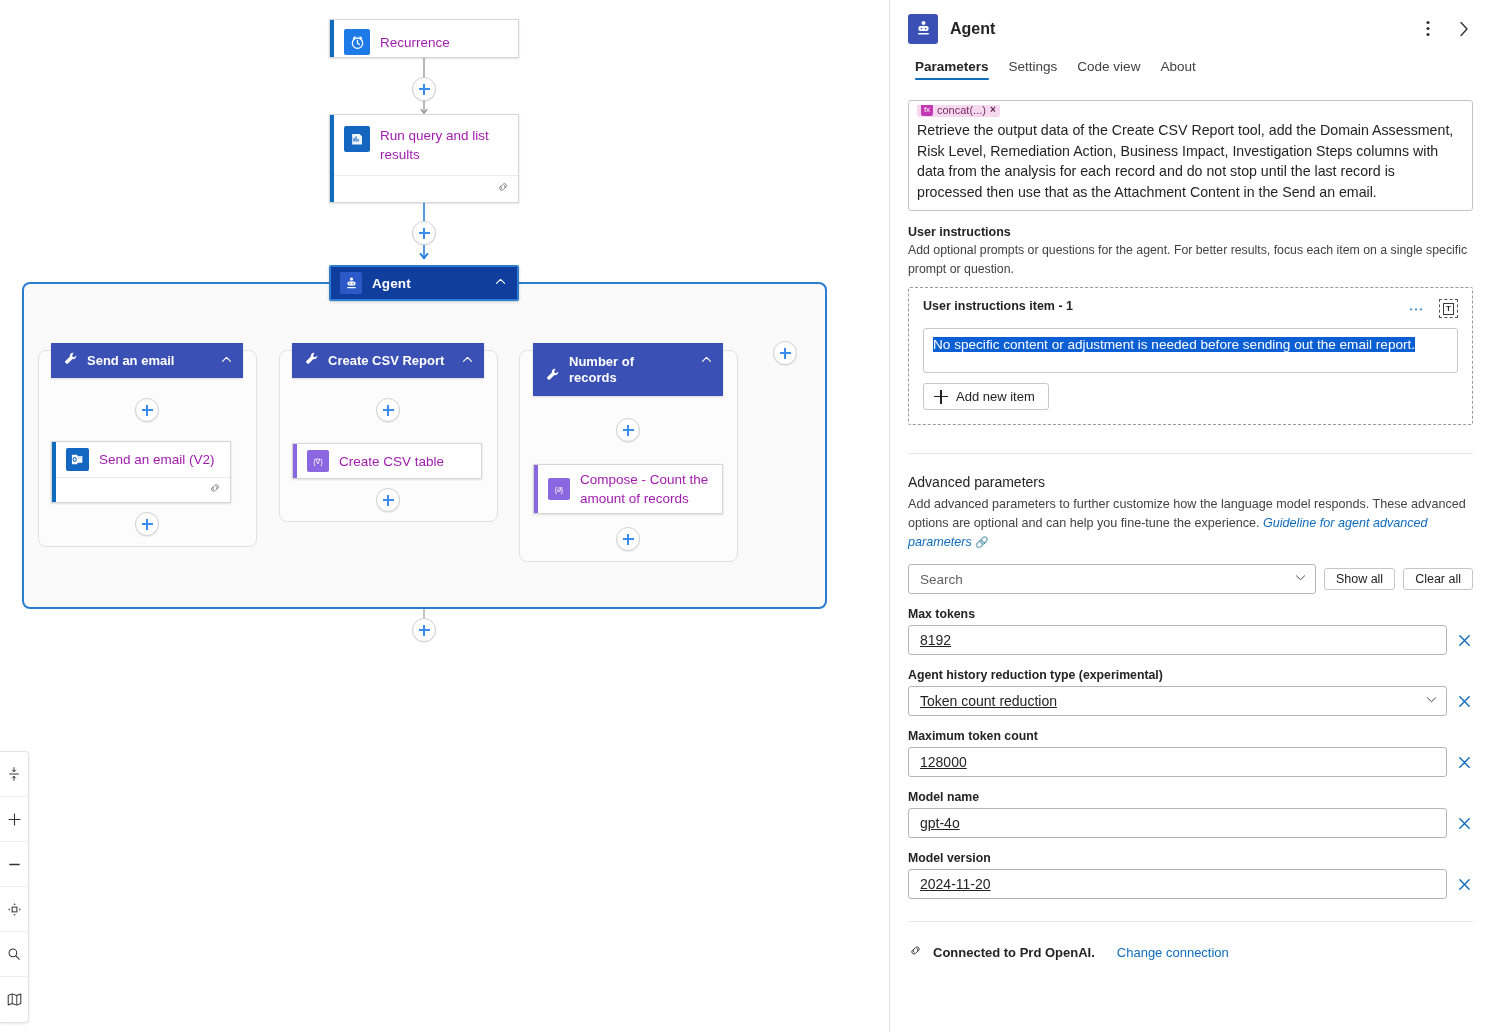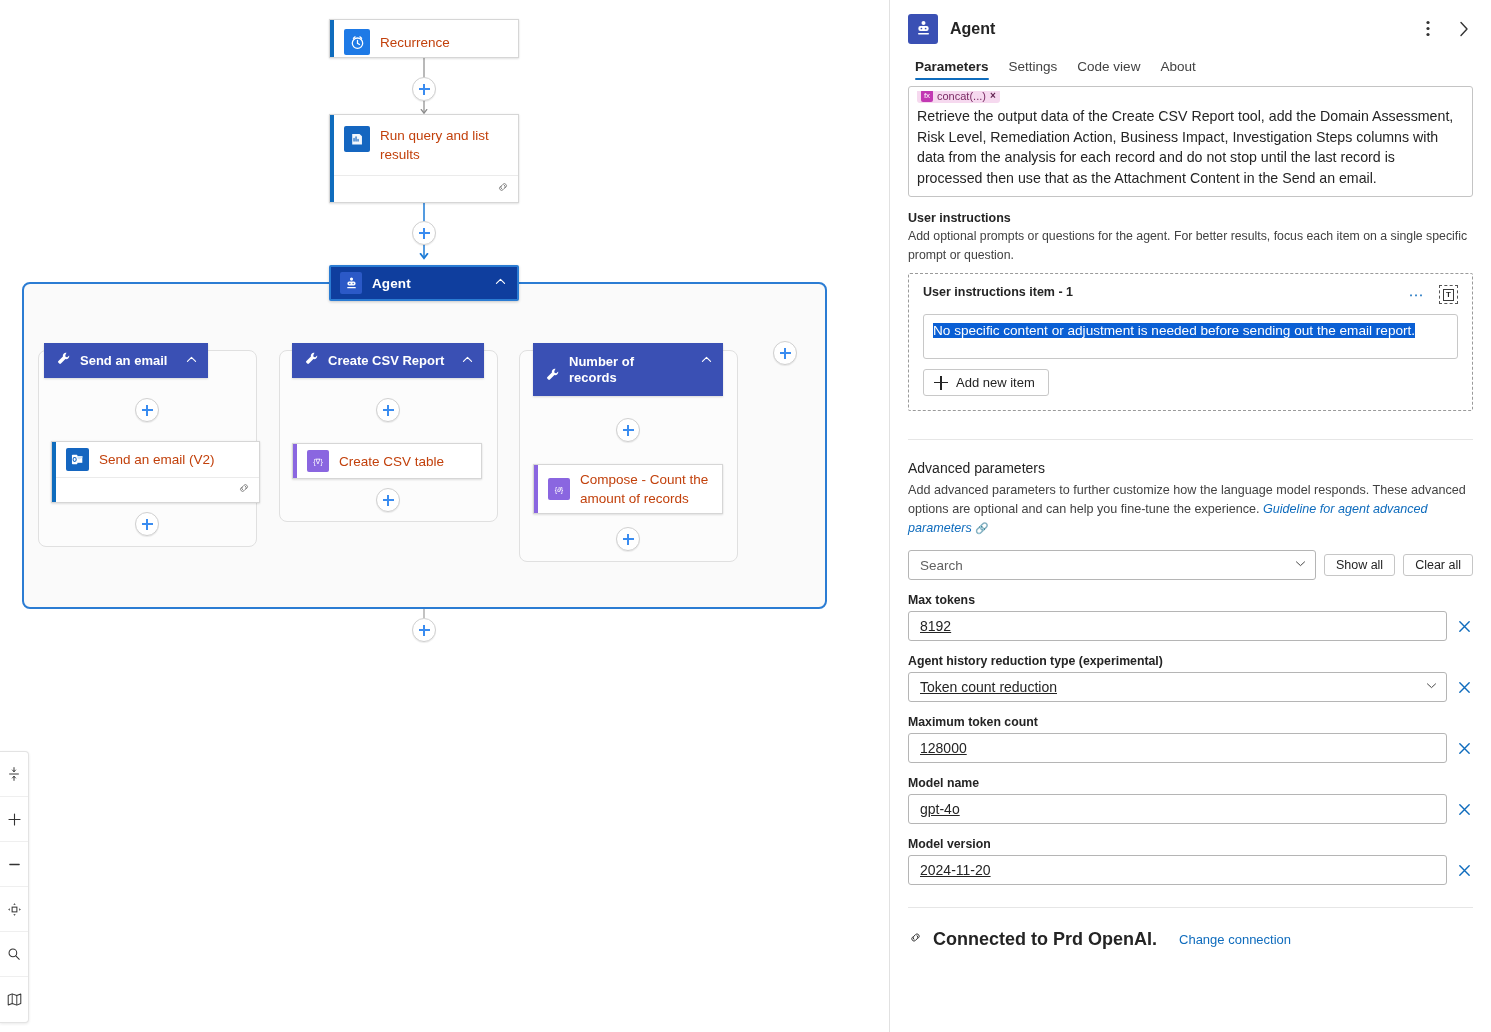--- a/index.html
+++ b/index.html
@@ -27,21 +27,21 @@
     position: absolute;
     background: #ffffff;
     border: 1px solid #d6d6d6;
     box-shadow: 0 1px 2px rgba(0,0,0,.10), 0 0 2px rgba(0,0,0,.06);
     display: flex; flex-direction: column;
   }
   .node .accent {
     position: absolute; left: 0; top: 0; bottom: 0; width: 4px;
   }
   .node-main { display: flex; align-items: center; gap: 10px; padding: 9px 10px 9px 14px; flex: 1; }
-  .node-title { font-size: 13.5px; line-height: 19px; color: #c2410c; }
+  .node-title { font-size: 13.5px; line-height: 19px; color: #a21caf; }
   .node-foot {
     height: 27px; border-top: 1px solid #ebebeb;
     display: flex; align-items: center; justify-content: flex-end; padding-right: 8px;
   }
   .ic { width: 26px; height: 26px; border-radius: 2px; flex: 0 0 26px; display: flex; align-items: center; justify-content: center; }
   .ic svg { display: block; }
 
   
   .plus {
     position: absolute; width: 24px; height: 24px; border-radius: 50%;
@@ -129,21 +129,21 @@
   .tabs { display: flex; gap: 6px; padding: 7px 18px 0 18px; }
   .tab { font-size: 13.5px; color: #424242; padding: 4px 7px 9px 7px; cursor: pointer; position: relative; }
   .tab.sel { font-weight: 600; color: #242424; }
   .tab.sel::after { content:""; position:absolute; left:7px; right:7px; bottom:3px; height:2px; background:#0f6cbd; border-radius:2px; }
 
   .panel-body { padding: 0 18px; }
 
   .prompt-box {
     border: 1px solid #c4c4c4; border-radius: 3px;
     padding: 4px 8px 8px 8px;
-    margin-top: 3px;
+    margin-top: 17px;
     background: #fff;
     position: relative;
     overflow: hidden;
   }
   .chip-row { height: 15px; overflow: hidden; position: relative; }
   .chip {
     display: inline-flex; align-items: center; gap: 4px;
     background: #f6d9ef; color: #7a2a63;
     border-radius: 3px; padding: 1px 4px;
     font-size: 11px; position: relative; top: -7px;
@@ -207,21 +207,21 @@
   .adv-input {
     flex: 1; height: 30px; border: 1px solid #b5b5b5; border-radius: 3px;
     display: flex; align-items: center; padding: 0 8px 0 11px;
     font-size: 14px; color: #242424; background: #fff;
   }
   .adv-input .val { flex: 1; }
   .clear-x { width: 17px; height: 17px; display:flex; align-items:center; justify-content:center; cursor: pointer; }
   .clear-x svg { display:block; }
 
   .conn-row { display: flex; align-items: center; gap: 10px; margin-top: 21px; }
-  .conn-text { font-size: 18px; font-weight: 600; color: #242424; text-align: center; }
+  .conn-text { font-size: 13px; font-weight: 600; color: #242424; text-align: center; }
   .conn-link { font-size: 13px; color: #0f6cbd; cursor: pointer; margin-left: 12px; }
   .conn-sep { height: 1px; background: #e6e6e6; margin-top: 22px; }
 </style>
 </head>
 <body>
 
 <div class="app">
 
   <div class="canvas">
 
@@ -303,35 +303,35 @@
       </span>
       <span class="agent-label">Agent</span>
       <span class="chev">
         <svg width="13" height="13" viewBox="0 0 16 16">
             <path d="M3 10.2 8 5.4l5 4.8" fill="none" stroke="#fff" stroke-width="1.4" stroke-linecap="round" stroke-linejoin="round"></path>
           </svg>
       </span>
     </div>
 
     <div class="tool-group" style="left:38px; top:350px; width:219px; height:197px;"></div>
-    <div class="tool-header" style="left:44px; top:343px; width:164px; height:35px;">
+    <div class="tool-header" style="left:51px; top:343px; width:192px; height:35px;">
       <span>
         <svg width="15" height="15" viewBox="0 0 18 18">
             <path d="M12.6 2.2a3.6 3.6 0 0 0-4.3 4.5l-5.4 5.4a1.4 1.4 0 0 0 0 2l1 1a1.4 1.4 0 0 0 2 0l5.4-5.4a3.6 3.6 0 0 0 4.5-4.3l-2.2 2.2-2-.5-.5-2z" fill="#fff"></path>
           </svg>
       </span>
       <span class="tool-title">Send an email</span>
       <span class="chev">
         <svg width="13" height="13" viewBox="0 0 16 16">
             <path d="M3 10.2 8 5.4l5 4.8" fill="none" stroke="#fff" stroke-width="1.4" stroke-linecap="round" stroke-linejoin="round"></path>
           </svg>
       </span>
     </div>
     <div class="plus" style="left:135px; top:398px;"></div>
-    <div class="node" style="left:51px; top:441px; width:209px; height:62px; border:1px solid #d6d6d6;">
+    <div class="node" style="left:51px; top:441px; width:180px; height:62px; border:1px solid #d6d6d6;">
       <div class="accent" style="background:#0f6cbd;"></div>
       <div class="node-main" style="padding-top:6px; padding-bottom:6px;">
         <span class="ic" style="background:#1566c0; width:23px; height:23px; flex-basis:23px;">
           <svg width="15" height="15" viewBox="0 0 20 20">
               <rect x="8.2" y="5.4" width="8.2" height="9" fill="#fff"></rect>
               <path d="M8.2 5.4h8.2v2.2l-4.1 2.4-4.1-2.4z" fill="#cfe4f7"></path>
               <rect x="2.6" y="3.8" width="7.2" height="12.4" rx="1" fill="#fff"></rect>
               <ellipse cx="6.2" cy="10" rx="2.1" ry="2.6" fill="none" stroke="#1566c0" stroke-width="1.4"></ellipse>
             </svg>
         </span>

